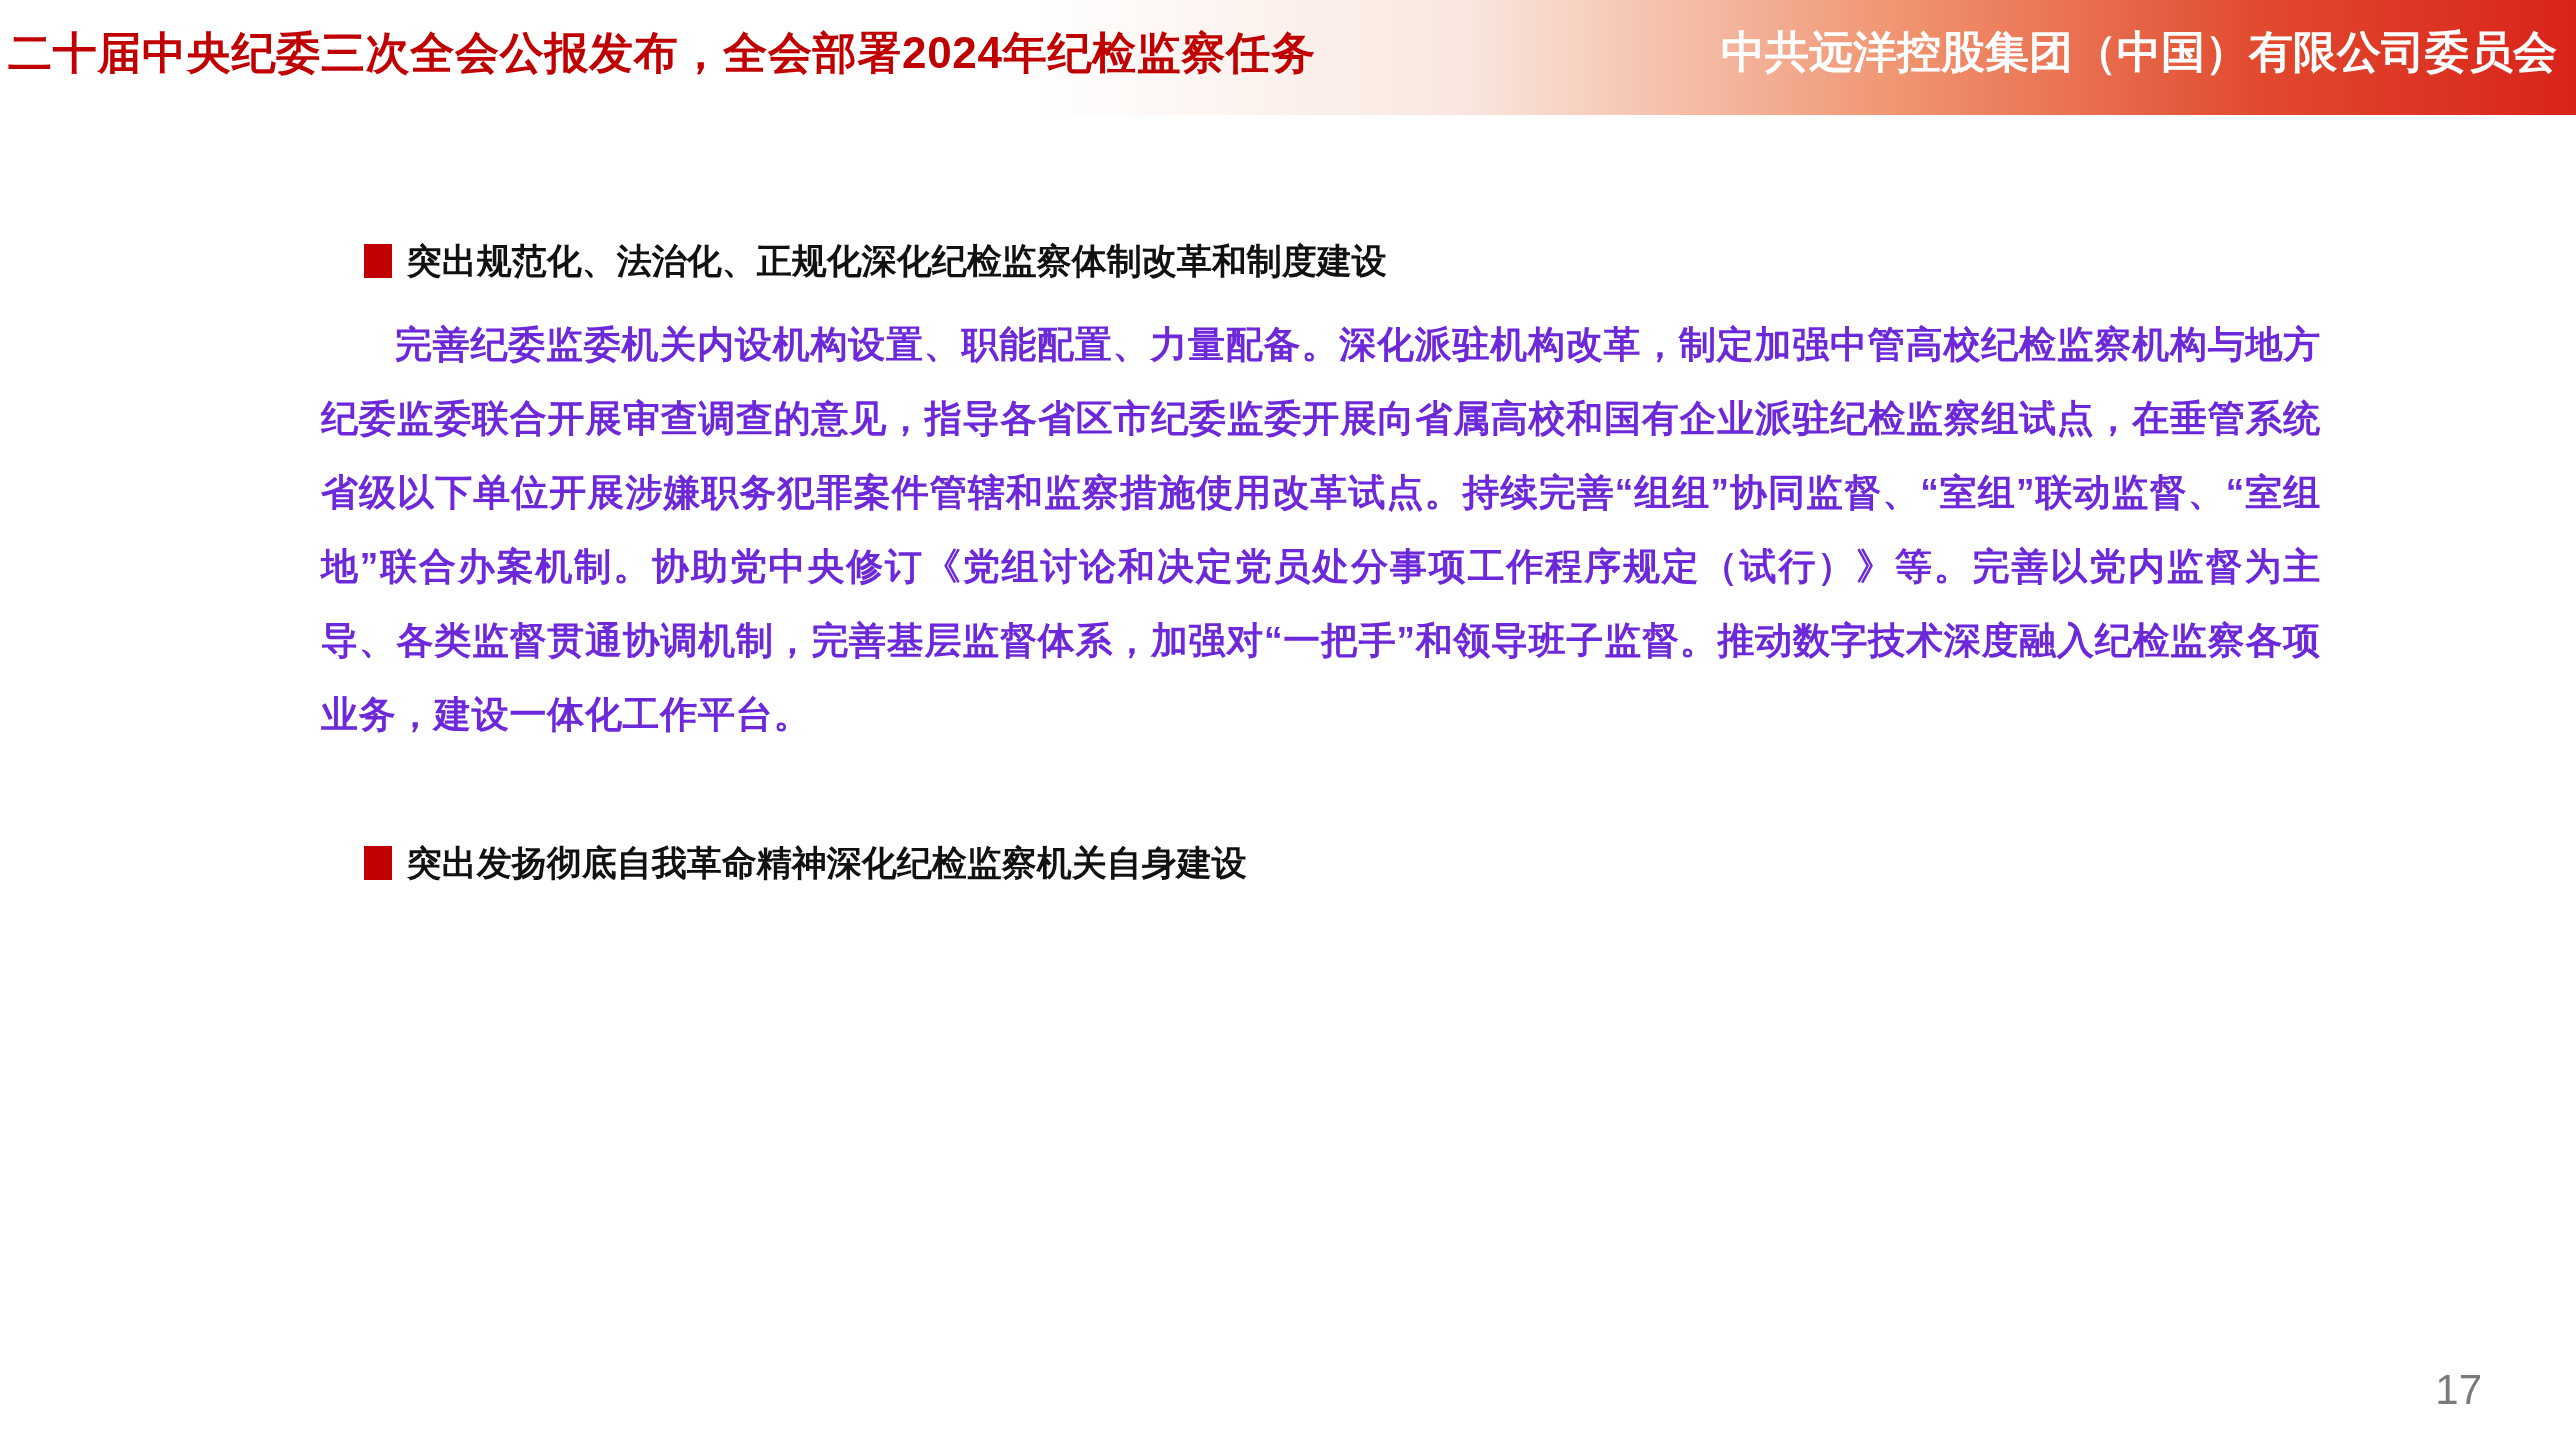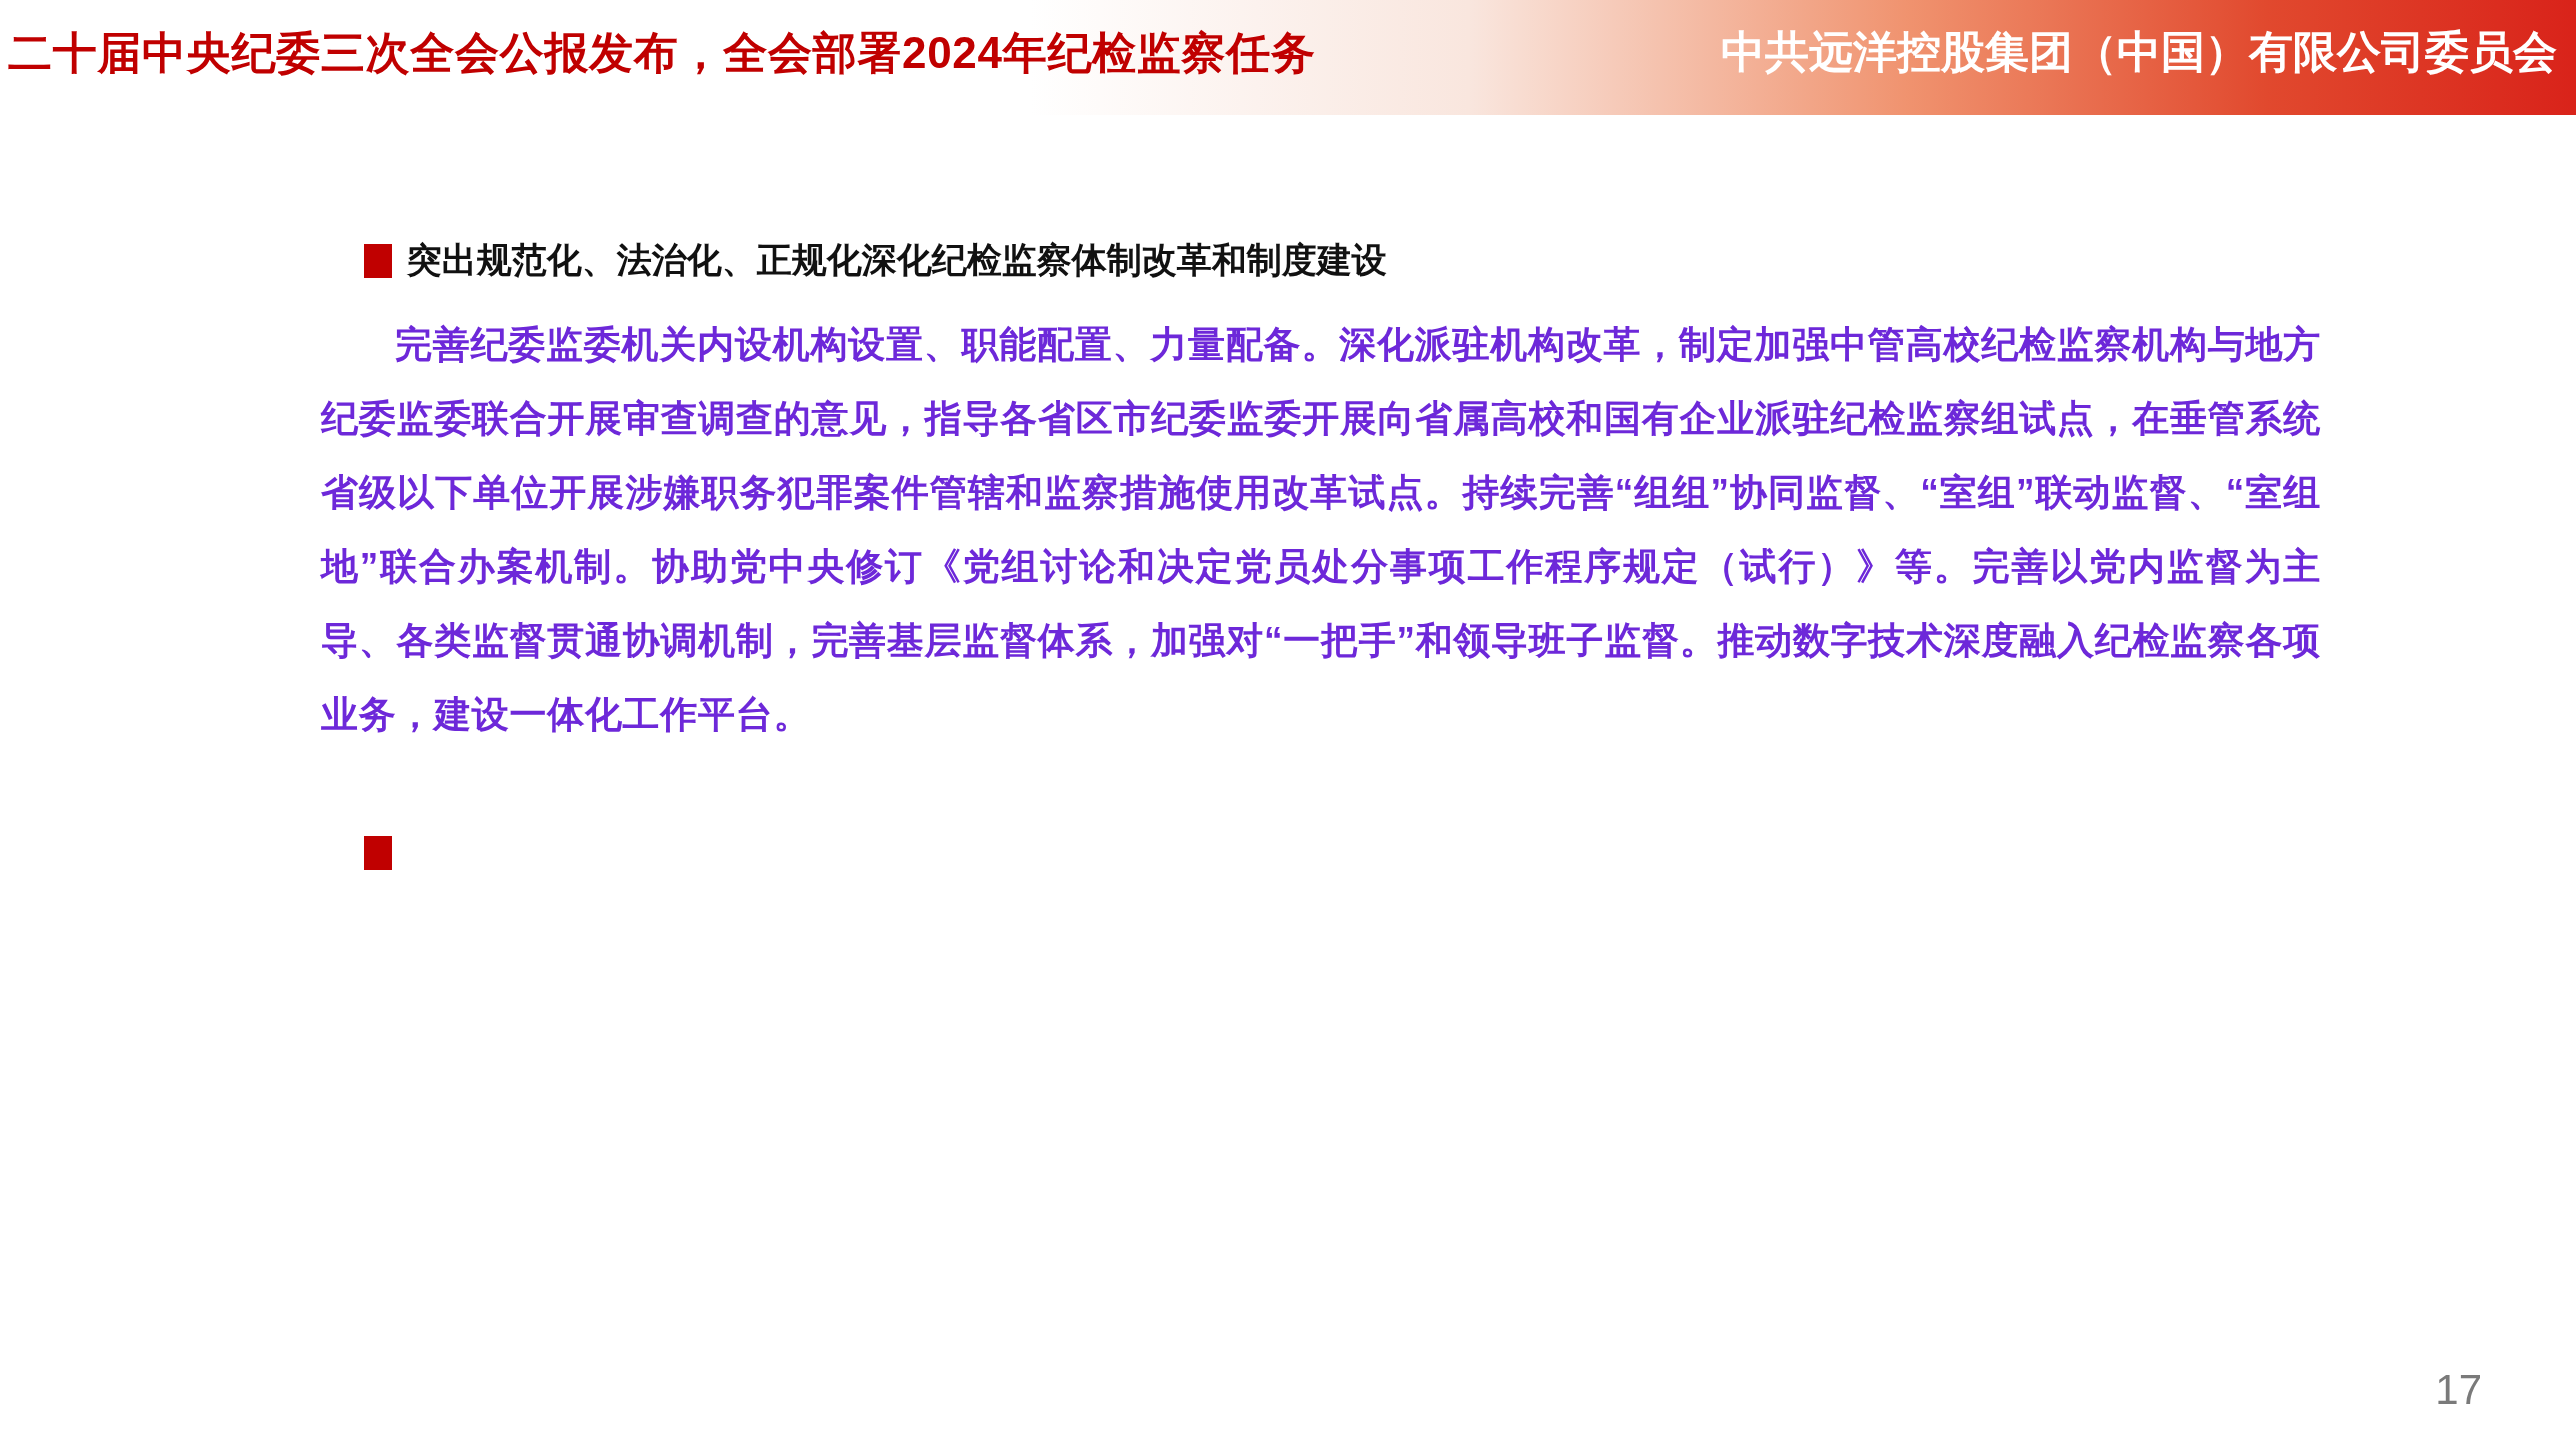--- a/index.html
+++ b/index.html
@@ -54,21 +54,20 @@
     color: #000000;
   }
   .section-heading {
     display: flex;
     align-items: center;
     padding-left: 76px;
     font-size: 35px;
     font-weight: 800;
     line-height: 54px;
     color: #111111;
-    font-family: Liberation Serif, serif;
   }
   .bullet-square {
     display: inline-block;
     width: 28px;
     height: 34px;
     background: #c00000;
     margin-right: 14.8px;
     flex: 0 0 auto;
   }
   .section-body {
@@ -108,20 +107,21 @@
       <div class="section-heading">
         <span class="bullet-square"></span>
         <span>突出规范化、法治化、正规化深化纪检监察体制改革和制度建设</span>
       </div>
       <div class="section-body">完善纪委监委机关内设机构设置、职能配置、力量配备。深化派驻机构改革，制定加强中管高校纪检监察机构与地方纪委监委联合开展审查调查的意见，指导各省区市纪委监委开展向省属高校和国有企业派驻纪检监察组试点，在垂管系统省级以下单位开展涉嫌职务犯罪案件管辖和监察措施使用改革试点。持续完善“组组”协同监督、“室组”联动监督、“室组地”联合办案机制。协助党中央修订《党组讨论和决定党员处分事项工作程序规定（试行）》等。完善以党内监督为主导、各类监督贯通协调机制，完善基层监督体系，加强对“一把手”和领导班子监督。推动数字技术深度融入纪检监察各项业务，建设一体化工作平台。</div>
     </div>
 
     <div class="section">
       <div class="section-heading">
         <span class="bullet-square"></span>
+        <span>突出发扬彻底自我革命精神深化纪检监察机关自身建设</span>
       </div>
     </div>
 
   </div>
 
   <div class="page-number">17</div>
 
 </div>
 
 

